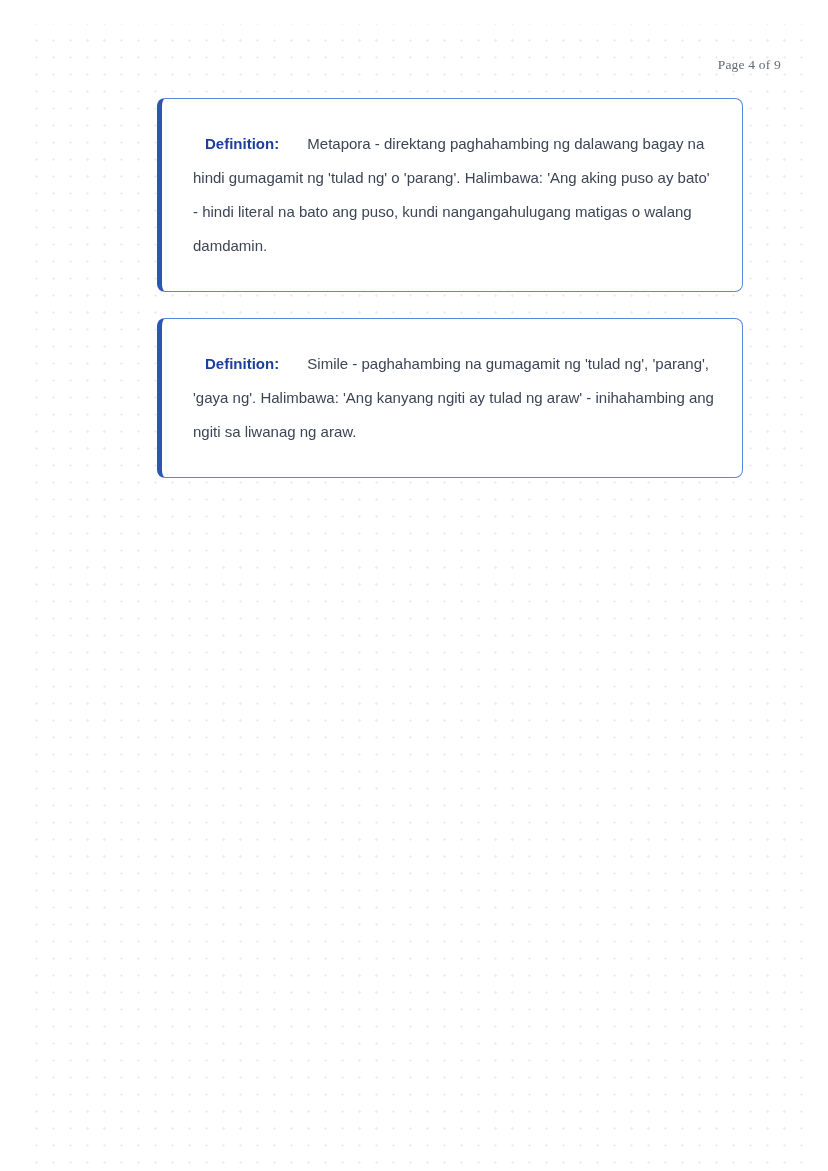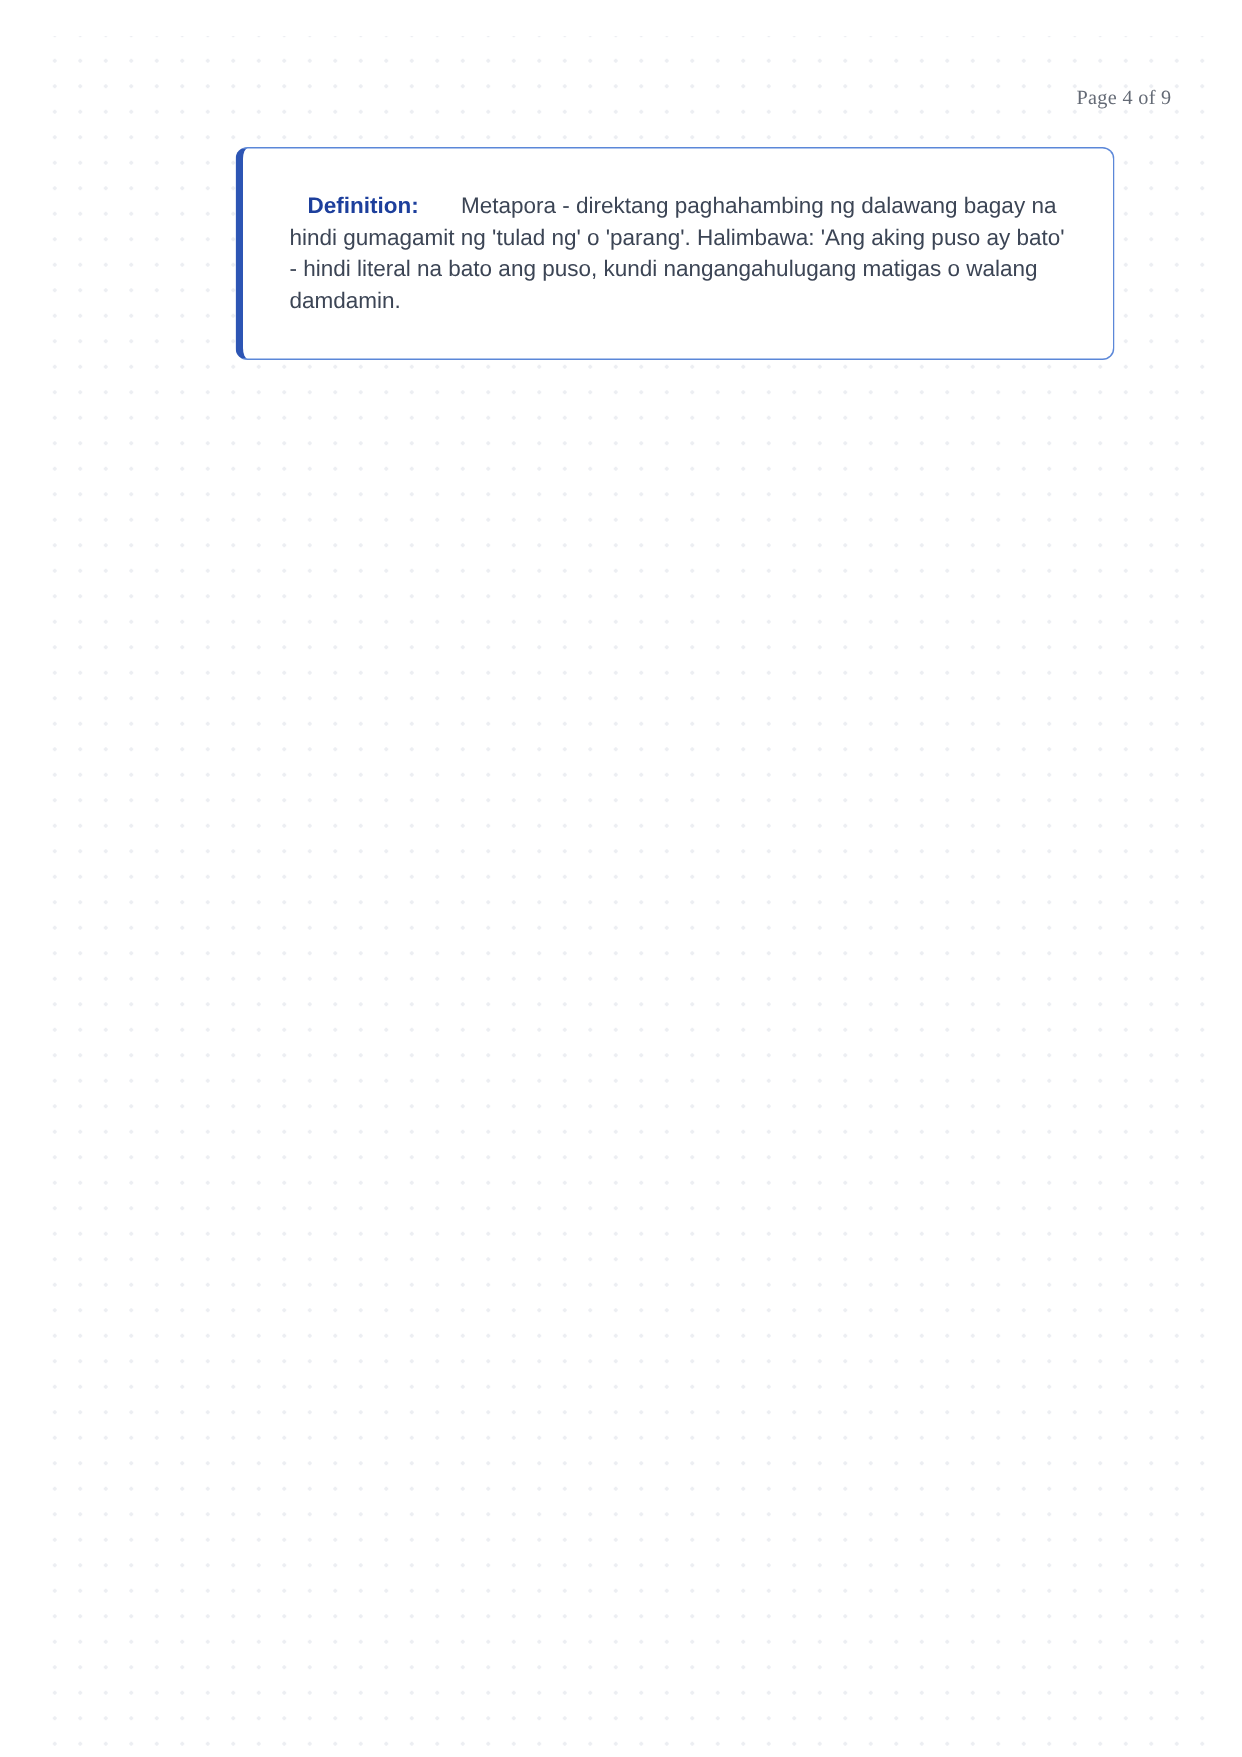--- a/index.html
+++ b/index.html
@@ -35,21 +35,21 @@
     width: 586px;
     background: #ffffff;
     border: 1.5px solid #5b87d8;
     border-left: 5px solid #2d55b4;
     border-radius: 8px;
     padding: 16px 16px 16px 19px;
     margin-bottom: 26px;
   }
   .definition-text, .body-paragraph {
     font-size: 15px;
-    line-height: 21px;
+    line-height: 34px;
     color: #3c4555;
   }
   .definition-label {
     font-weight: bold;
     color: #1d3f9c;
   }
   .body-paragraph {
     width: 590px;
     line-height: 24px;
     margin-top: 0;
@@ -71,18 +71,21 @@
 <div class="page">
 
   <div class="page-indicator">Page 4 of 9</div>
 
   <div class="content">
 
     <div class="definition-box">
       <p class="definition-text"><span class="definition-label">Definition:</span><span> Metapora - direktang paghahambing ng dalawang bagay na hindi gumagamit ng 'tulad ng' o 'parang'. Halimbawa: 'Ang aking puso ay bato' - hindi literal na bato ang puso, kundi nangangahulugang matigas o walang damdamin.</span></p>
     </div>
 
+    <div class="definition-box">
+      <p class="definition-text"><span class="definition-label">Definition:</span><span> Simile - paghahambing na gumagamit ng 'tulad ng', 'parang', 'gaya ng'. Halimbawa: 'Ang kanyang ngiti ay tulad ng araw' - inihahambing ang ngiti sa liwanag ng araw.</span></p>
+    </div>
 
 
   </div>
 
 
 </div>
 
 </body></html>

